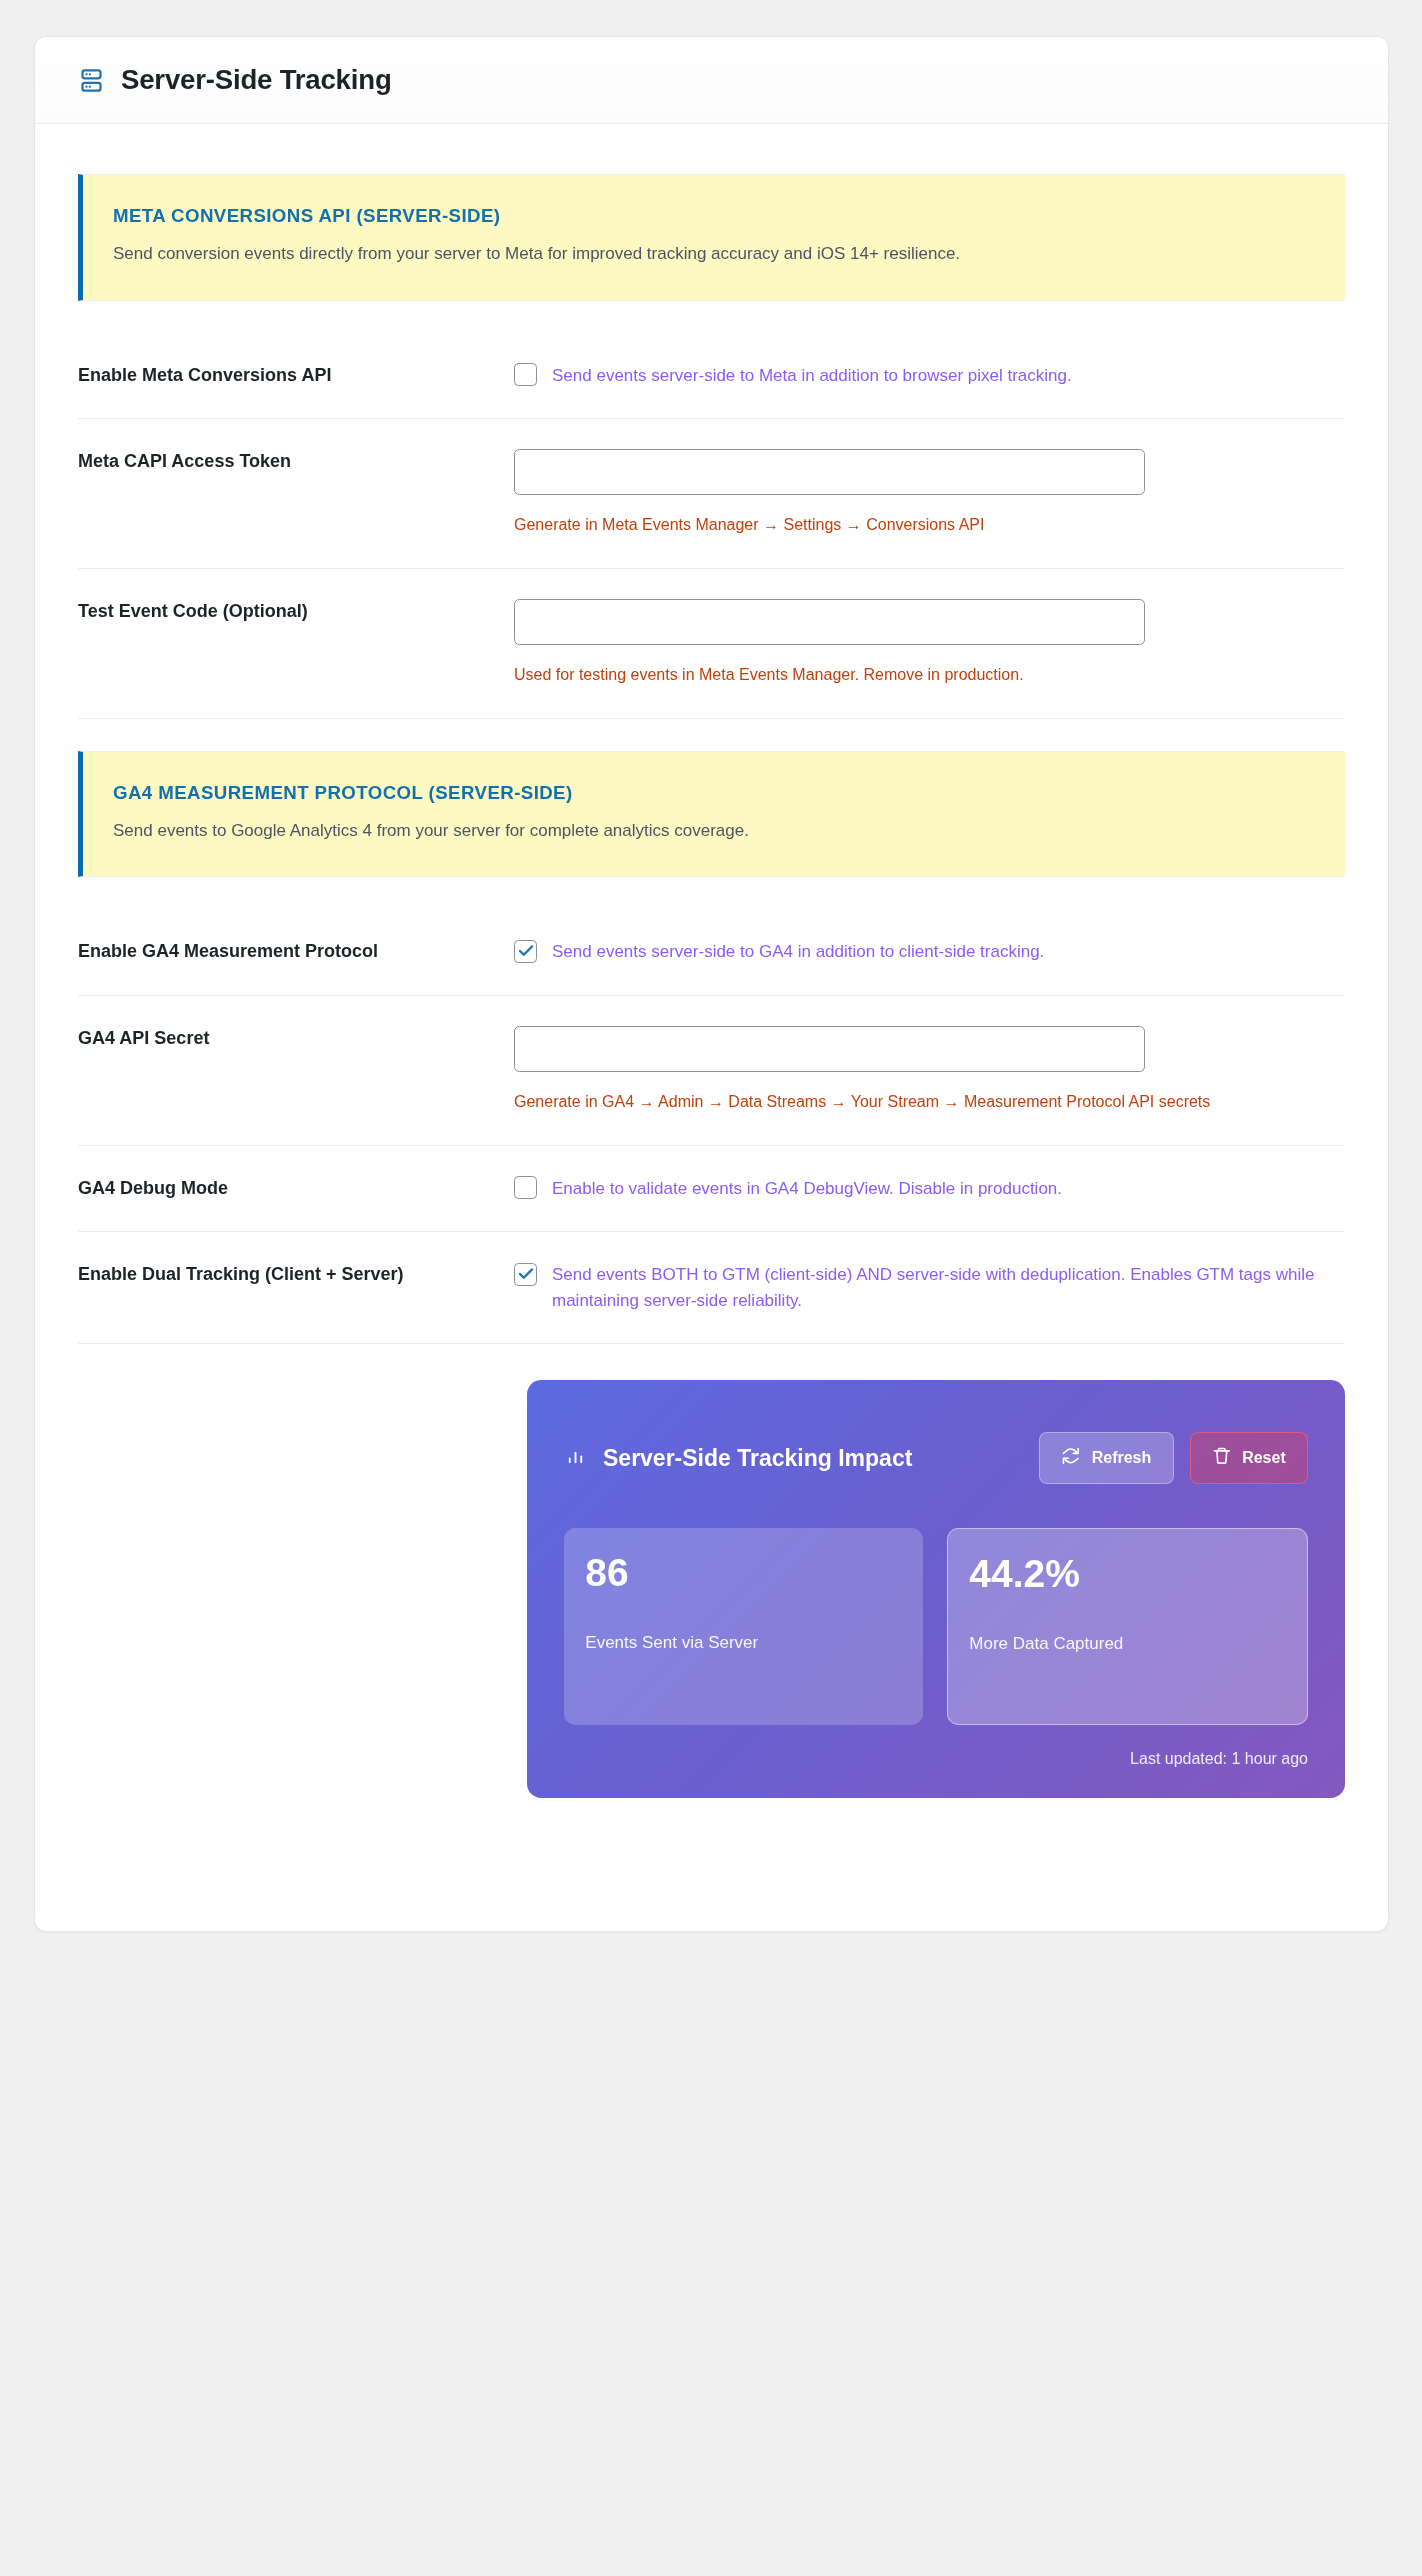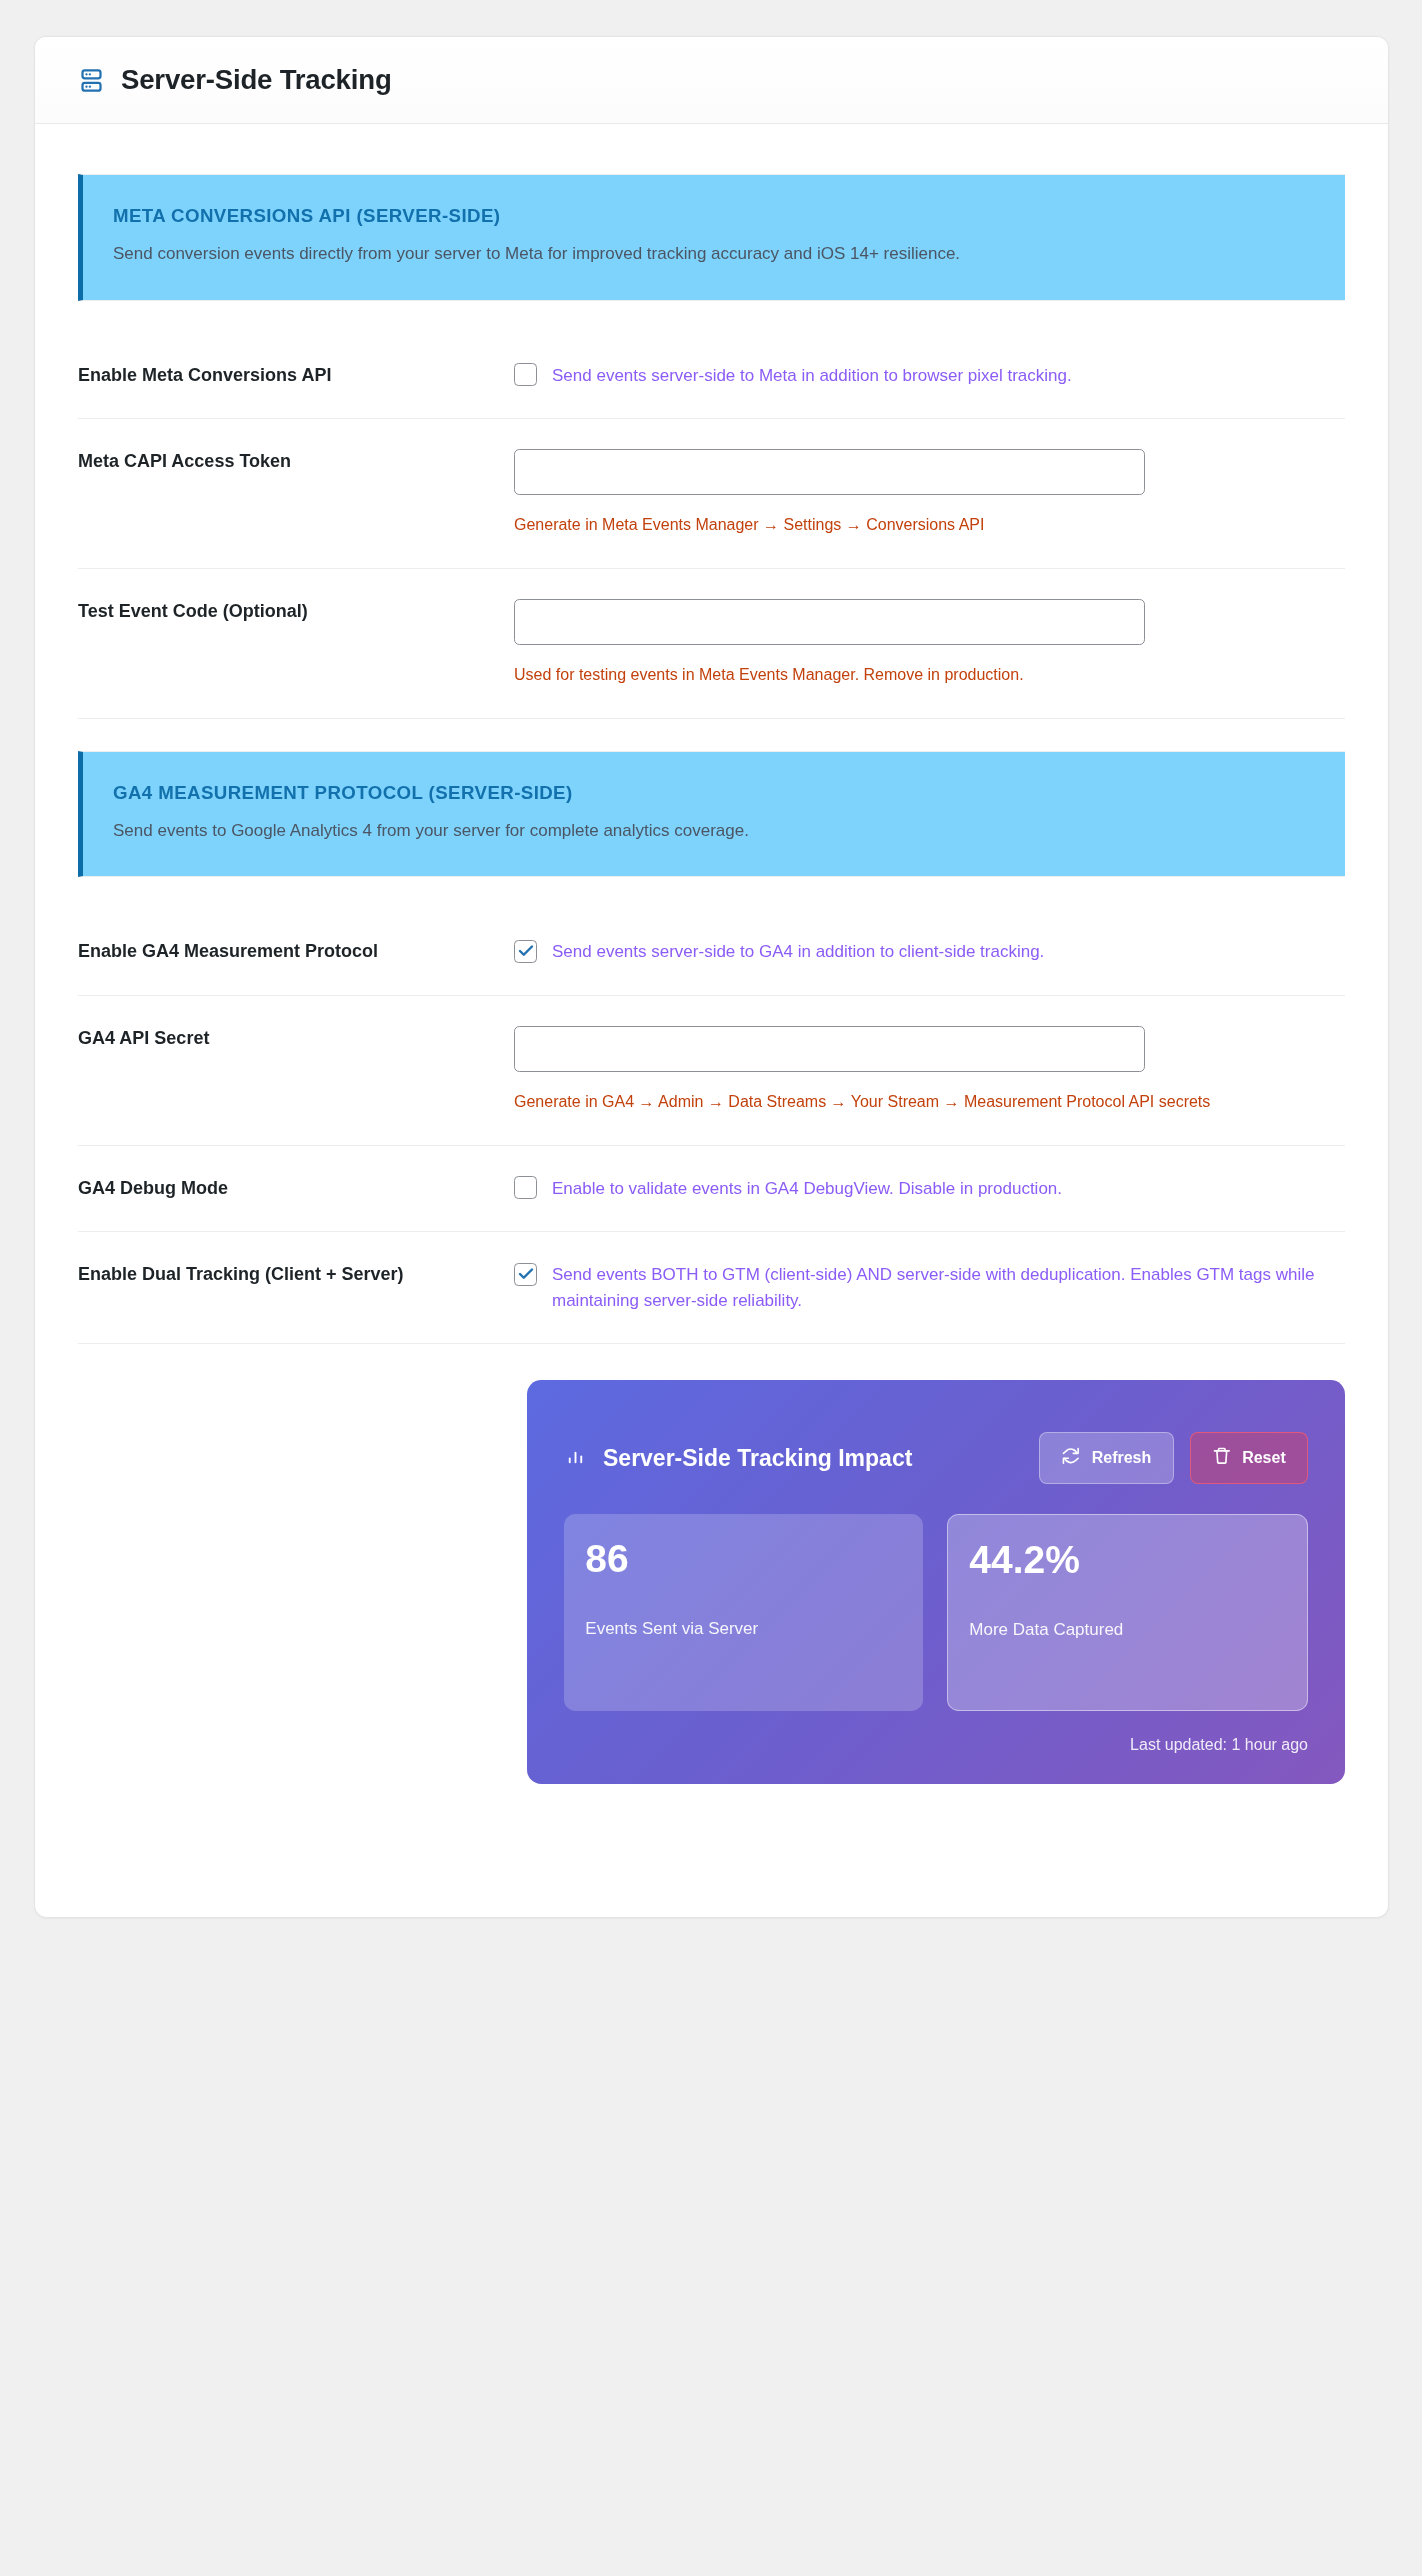--- a/index.html
+++ b/index.html
@@ -42,21 +42,21 @@
   
   .panel-body { padding: 50px 0 0 0; }
 
   .section-wrap { padding: 0 43px; }
 
   .section-banner {
     border-left: 5.3px solid #0b6ca8;
     border-top: 0.9px solid #eceef0;
     border-bottom: 0.9px solid #eceef0;
     padding: 30px 27px 32px 30px;
-    background: #7dd3fc;
+    background: #fef9c3;
   }
   .section-banner h2 {
     margin: 0 0 14.2px 0;
     font-size: 18.7px;
     font-weight: bold;
     letter-spacing: 0.4px;
     color: #1271ac;
     text-transform: uppercase;
   }
   .section-banner p {
@@ -177,21 +177,21 @@
     cursor: pointer;
     font-family: "Liberation Sans", sans-serif;
   }
   .btn.reset {
     background: rgba(216,60,92,0.42);
     border: 0.9px solid rgba(236,90,120,0.85);
   }
   .stats {
     display: flex;
     gap: 24px;
-    margin-top: 30px;
+    margin-top: 44px;
   }
   .stat {
     flex: 1 1 0;
     border-radius: 11.6px;
     background: rgba(255,255,255,0.20);
     padding: 25px 21.3px 27px 21.3px;
     box-sizing: border-box;
     min-height: 197px;
   }
   .stat.highlight {

